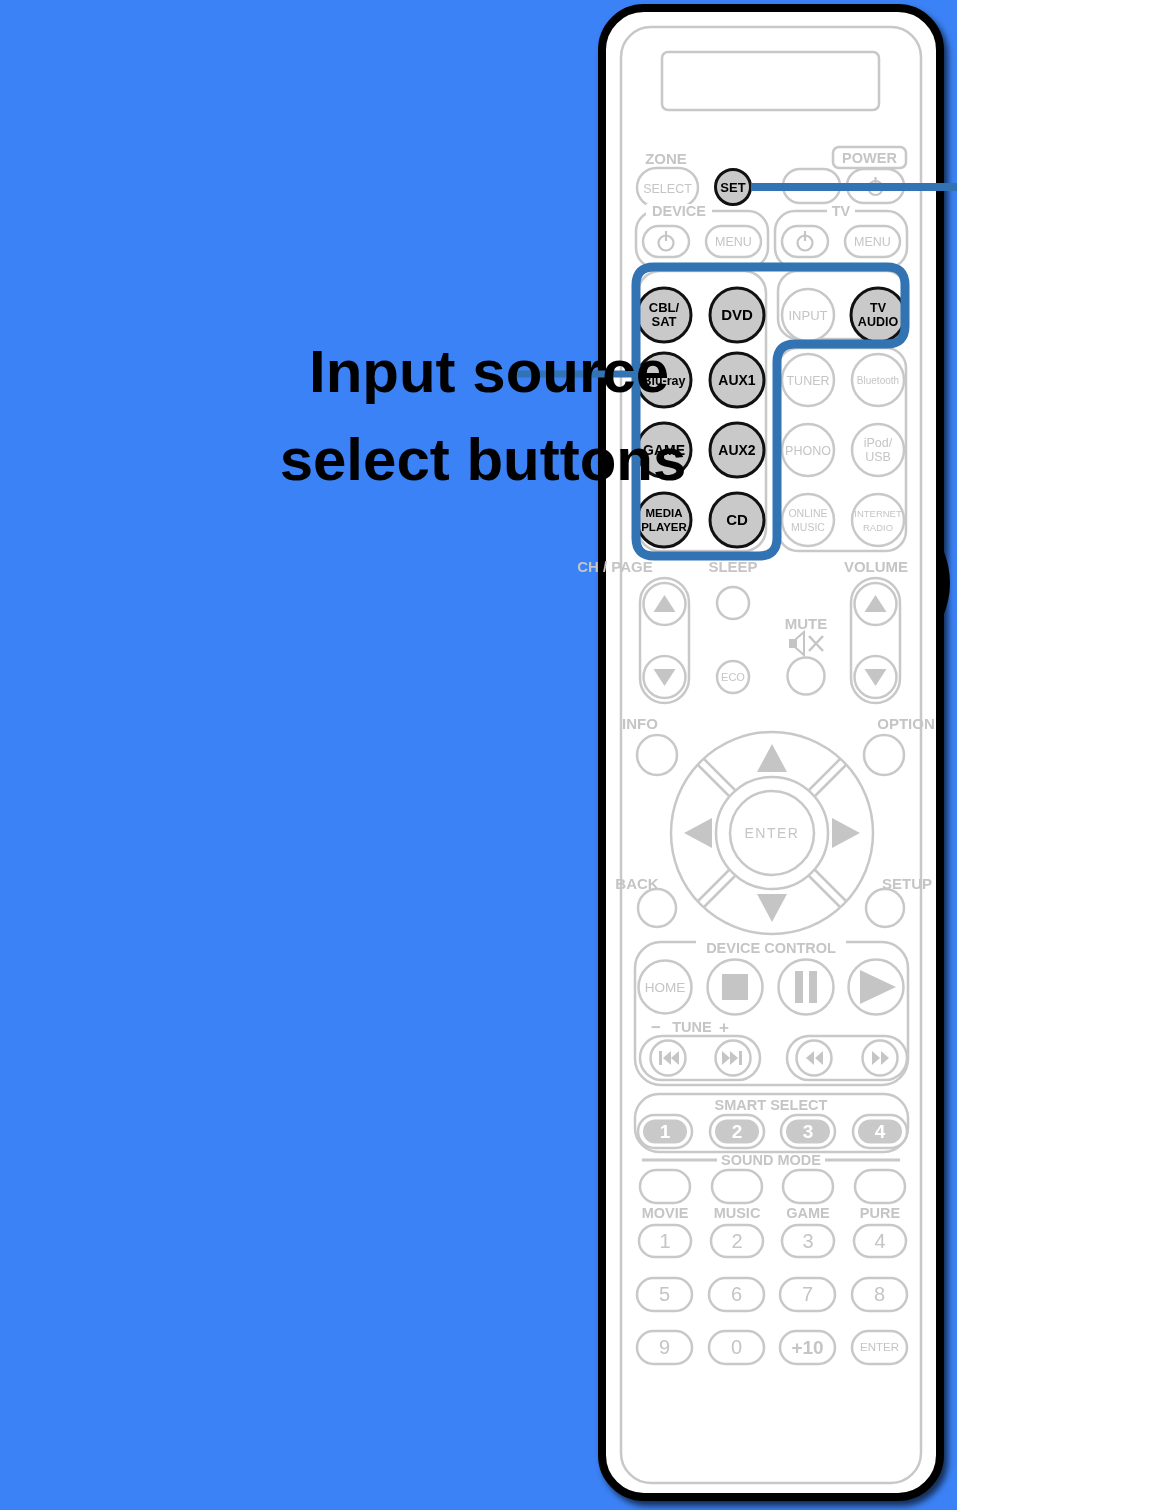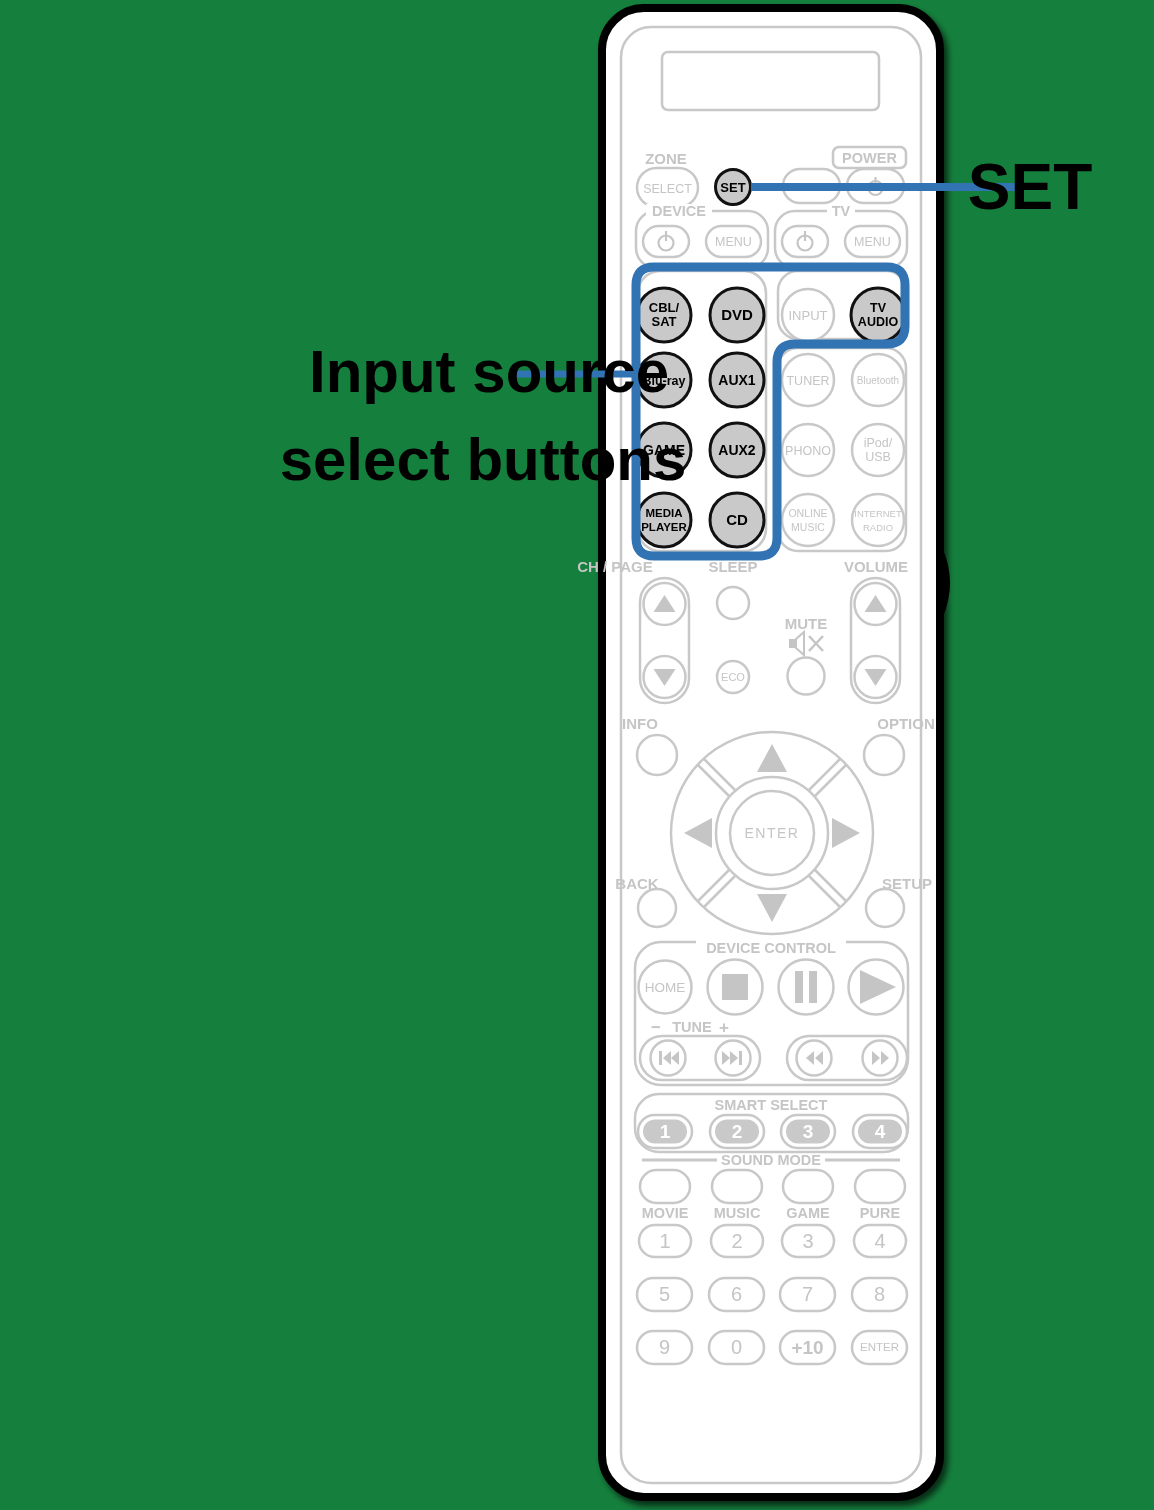--- a/index.html
+++ b/index.html
@@ -1,16 +1,16 @@
 <!DOCTYPE html>
 <html><head>
 <meta charset="utf-8">
 <style>
   html,body{margin:0;padding:0;background:#fff;}
-  .stage{position:relative;width:1154px;height:1510px;background:#15803d;overflow:hidden;
+  .stage{position:relative;width:957px;height:1510px;background:#3b82f6;overflow:hidden;
          font-family:"Liberation Sans",sans-serif;}
   svg{position:absolute;left:0;top:0;}
   svg text{text-anchor:middle;font-family:"Liberation Sans",sans-serif;}
   .glabel{fill:#c5c5c5;font-weight:bold;}
   .gtext{fill:#c5c5c5;font-weight:normal;}
   .dtext{fill:#000;font-weight:bold;}
   .oline{fill:#fff;stroke:#c8c8c8;stroke-width:2.5;}
   .oline2{fill:none;stroke:#c8c8c8;stroke-width:2.5;}
   .dark{fill:#c9c9c9;stroke:#111;stroke-width:3;}
   .garrow{fill:#c5c5c5;}

